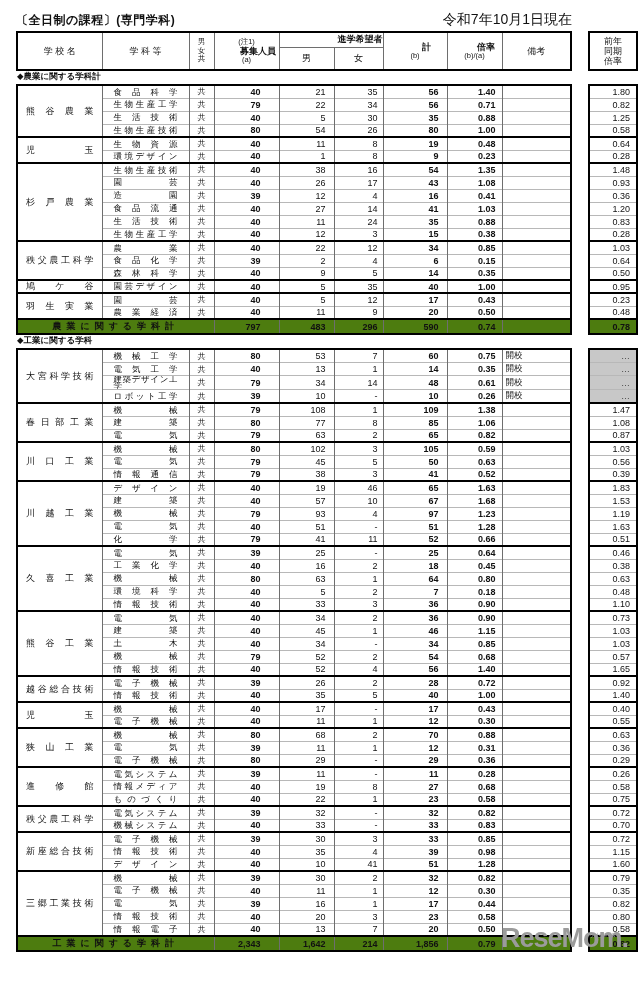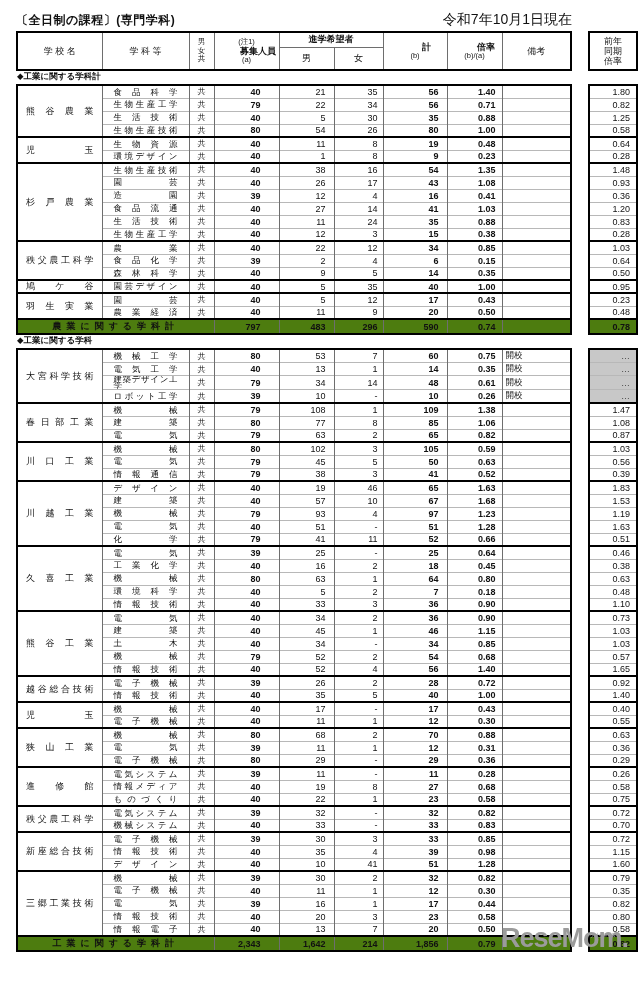--- a/index.html
+++ b/index.html
@@ -25,21 +25,21 @@
   .bl2 { border-left:2px solid #000; }
   .br2 { border-right:2px solid #000; }
   .gap-cell { border:none !important; background:transparent !important; }
 
   thead th { font-weight:normal; text-align:center; }
   tr.h1 { height:15px; }
   tr.h2 { height:23px; }
   .hline { line-height:10px; font-size:9px; }
   .sm { font-size:7.5px; line-height:8.5px; }
   .b { font-weight:bold;margin-left:23px; }
-  .appl-head { border-bottom:1px solid #6e6e6e; font-weight:bold; }
+  .appl-head { border-bottom:1px solid #6e6e6e; font-weight:bold;text-align:right; }
 
   tr.data-row { height:13px; }
   tr.label-row td { border:none; height:12px; font-size:8.5px; font-weight:bold; text-align:left; vertical-align:bottom; padding:0 0 1px 0; }
 
   .school { text-align:justify; text-align-last:justify; padding:0 8px; font-size:9px; line-height:7px; }
   .dept   { text-align:justify; text-align-last:justify; padding:0 11px; font-size:8.5px; line-height:6.5px; }
   .coed   { text-align:center; font-size:8px; }
   .num    { text-align:right; font-size:9px; }
   .cap    { font-weight:bold; padding-right:18px; }
   .male   { padding-right:8px; }
@@ -117,21 +117,21 @@
         <div class="hline">倍率</div>
       </th>
     </tr>
     <tr class="h2">
       <th class="c gb"><span>男</span></th>
       <th class="c gb"><span>女</span></th>
     </tr>
   </thead>
   <tbody id="table-body">
       <tr class="label-row">
-        <td class="" colspan="11">◆工業に関する学科計</td>
+        <td class="" colspan="11">◆農業に関する学科計</td>
       </tr>
       <tr class="data-row">
         <td class="c bl2 school gt" rowspan="4">熊谷農業</td>
         <td class="c dept gt">食品科学</td>
         <td class="c coed gt">共</td>
         <td class="c num cap gt">40</td>
         <td class="c num male gt">21</td>
         <td class="c num female gt">35</td>
         <td class="c num total gt">56</td>
         <td class="c num ratio gt">1.40</td>

